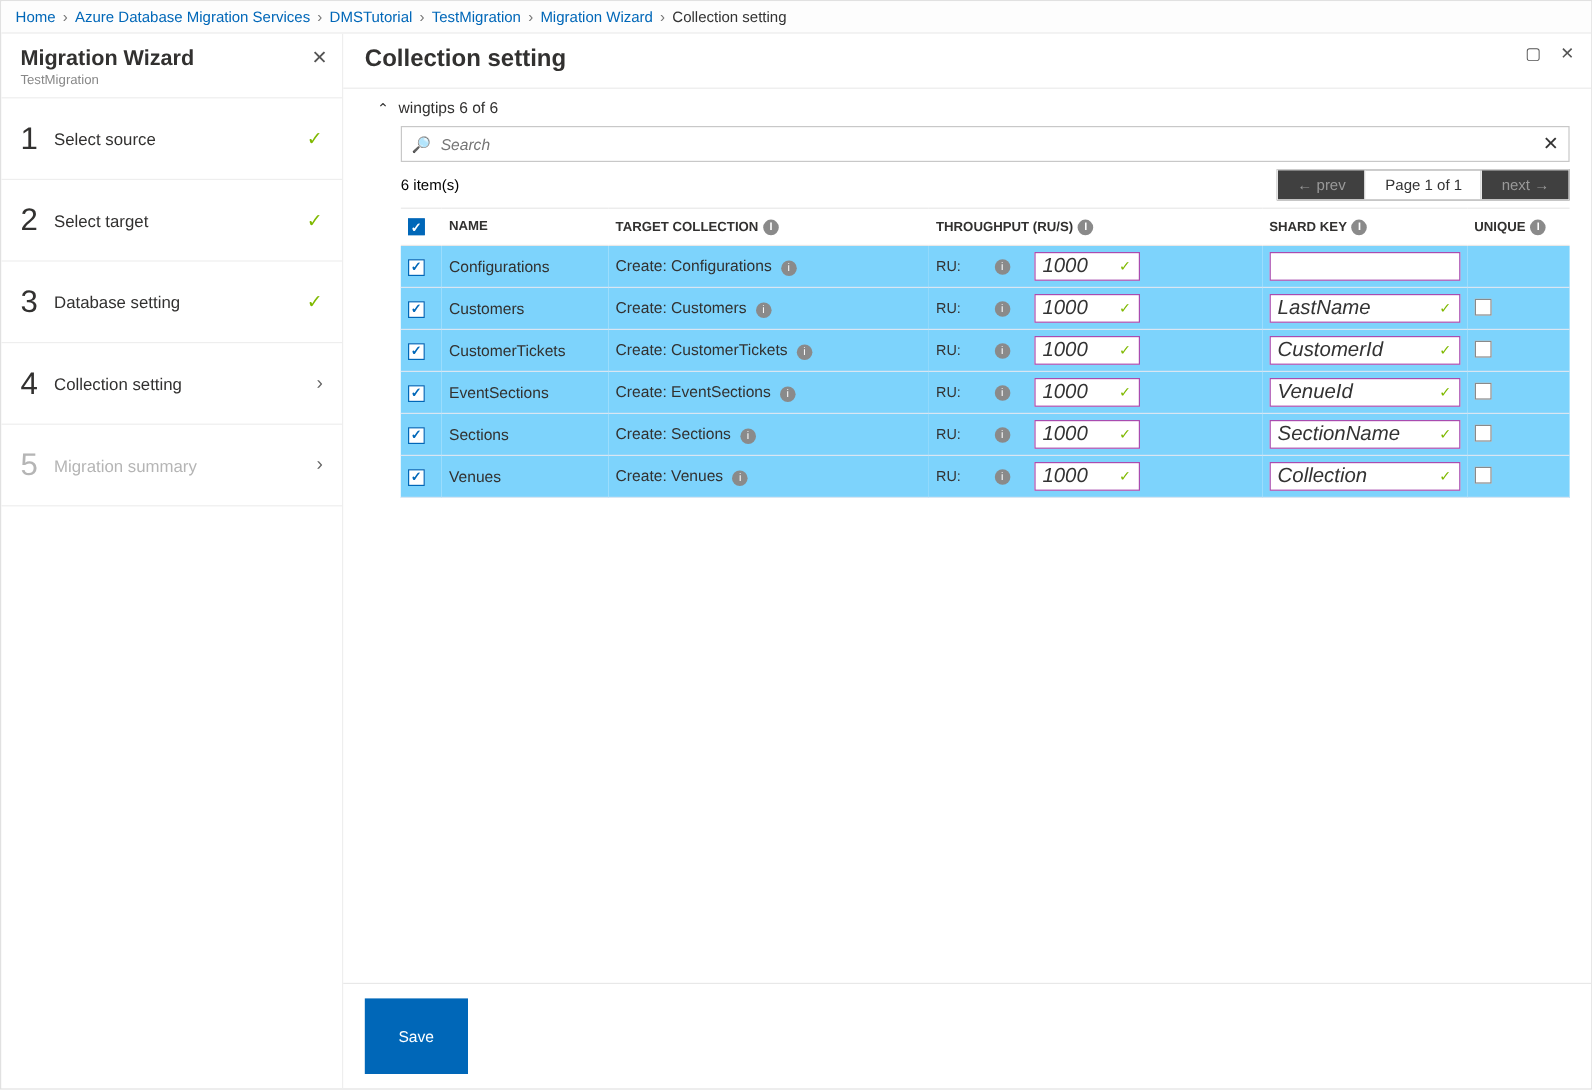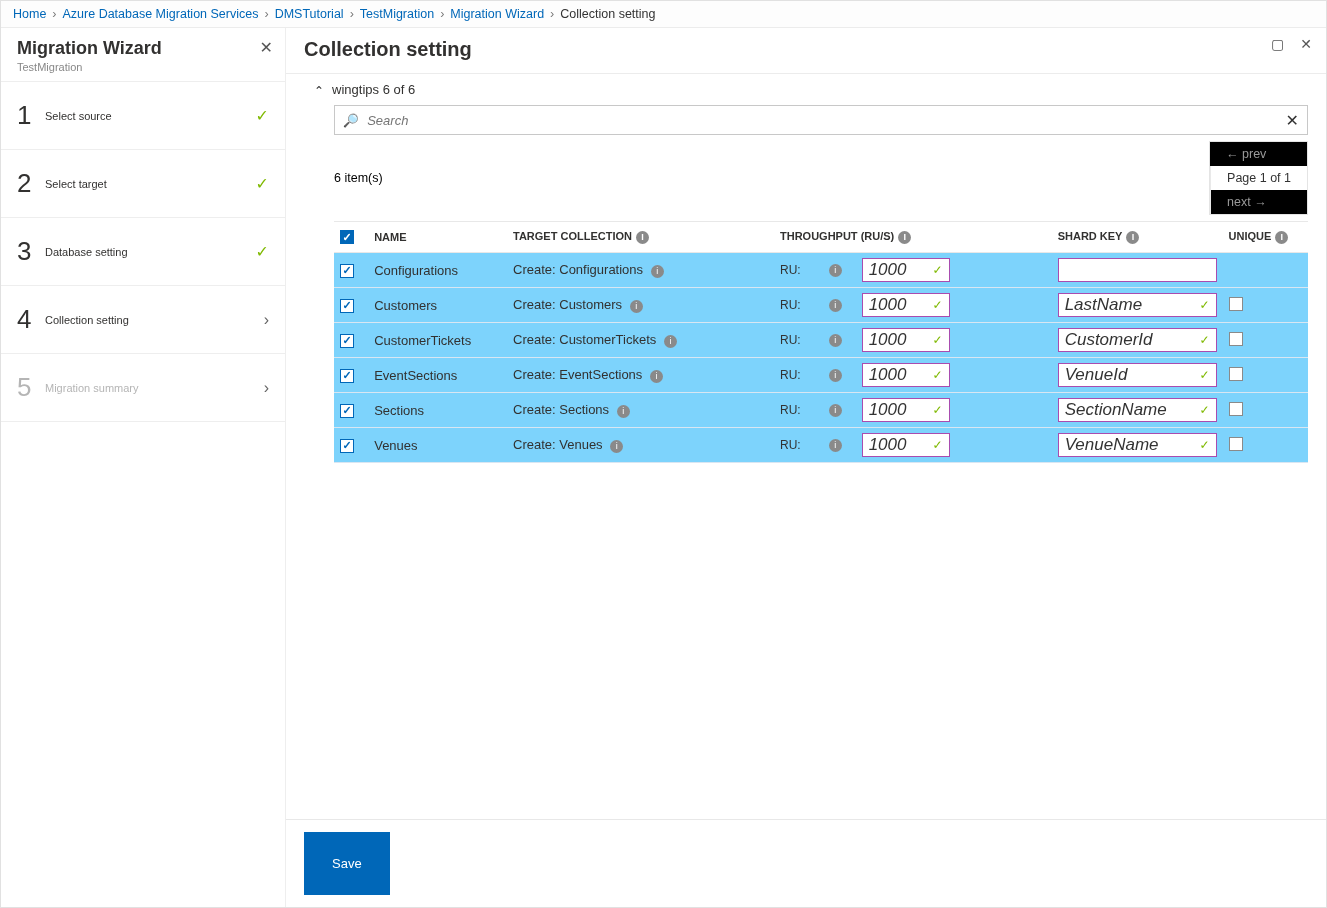--- a/index.html
+++ b/index.html
@@ -16,21 +16,21 @@
   .main { flex:1 1 auto; display:flex; overflow:hidden; }
 
   
   .sidebar { width:285px; border-right:1px solid #eee; display:flex; flex-direction:column; }
   .sidebar-header { padding:10px 16px 8px; border-bottom:1px solid #eee; position:relative; }
   .sidebar-title { font-size:18px; font-weight:600; }
   .sidebar-sub { font-size:11px; color:#888; margin-top:2px; }
   .sidebar-close { position:absolute; right:12px; top:10px; font-size:16px; color:#555; cursor:pointer; }
   .step { display:flex; align-items:center; padding:18px 16px; border-bottom:1px solid #eee; position:relative; cursor:pointer; }
   .step-num { font-size:26px; font-weight:300; width:28px; color:#323130; }
-  .step-label { flex:1; font-size:11px; }
+  .step-label { flex:1; font-size:14px; }
   .step-check { color:#7fb900; font-size:16px; }
   .step-chevron { color:#666; font-size:16px; }
   .step.disabled .step-num, .step.disabled .step-label { color:#b5b5b5; }
 
   
   .content { flex:1; position:relative; display:flex; flex-direction:column; }
   .content-header { padding:10px 18px 12px; position:relative; border-bottom:1px solid #ececec; }
   .page-title { font-size:20px; font-weight:600; }
   .hdr-icons { position:absolute; right:14px; top:8px; display:flex; gap:16px; }
   .hdr-icons span { font-size:14px; color:#555; cursor:pointer; }
@@ -43,21 +43,21 @@
 
   
   .search-bar { display:flex; align-items:center; border:1px solid #c8c8c8; height:30px; padding:0 8px; background:#fff; }
   .search-bar .icon { color:#888; font-size:13px; transform:scaleX(-1); }
   .search-input { flex:1; border:none; outline:none; padding:0 8px; font-style:italic; color:#888; font-size:13px; }
   .search-clear { color:#333; font-size:16px; cursor:pointer; }
 
   
   .page-row { display:flex; align-items:center; margin:6px 0 6px; }
   .item-count { font-size:12.5px; color:#000000; }
-  .pager { margin-left:auto; display:flex; border:1px solid #e4e4e4; background:#000000;flex-direction:column; }
+  .pager { margin-left:auto; display:flex; border:1px solid #e4e4e4; background:#404040; }
   .pager span { padding:5px 16px; font-size:12.5px; color:#999; border-left:1px solid #e9e9e9; }
   .pager span:first-child { border-left:none; }
   .pager .page-ind { background:#fff; color:#333; }
 
   
   table.coll { width:100%; border-collapse:collapse; }
   table.coll th { text-align:left; font-size:11px; font-weight:600; text-transform:uppercase; padding:8px 6px; color:#323130; border-top:1px solid #e8e8e8; border-bottom:1px solid #e8e8e8; }
   table.coll td { padding:5px 6px; border-bottom:1px solid #d9e6f2; vertical-align:middle; font-size:13px; }
   table.coll tbody tr { background:#7dd3fc;padding-left:24px; }
   .chk { width:14px; height:14px; border:1px solid #0067b8; display:inline-flex; align-items:center; justify-content:center; background:#fff; }
@@ -292,21 +292,21 @@
                   <span class="ru-label">RU:</span>
                   <span class="info-icon">i</span> 
                   <span class="valbox">
                     <span class="txt">1000</span>
                     <span class="ok">✓</span>
                   </span>
                 </div>
               </td>
               <td>
                 <span class="valbox shard">
-                  <span class="txt">VenueName</span>
+                  <span class="txt">Collection</span>
                   <span class="ok">✓</span>
                 </span>
               </td>
               <td><span class="sqchk"></span></td>
             </tr>
           </tbody>
       </table>
     </div>
 
     <div style="flex:1"></div>

